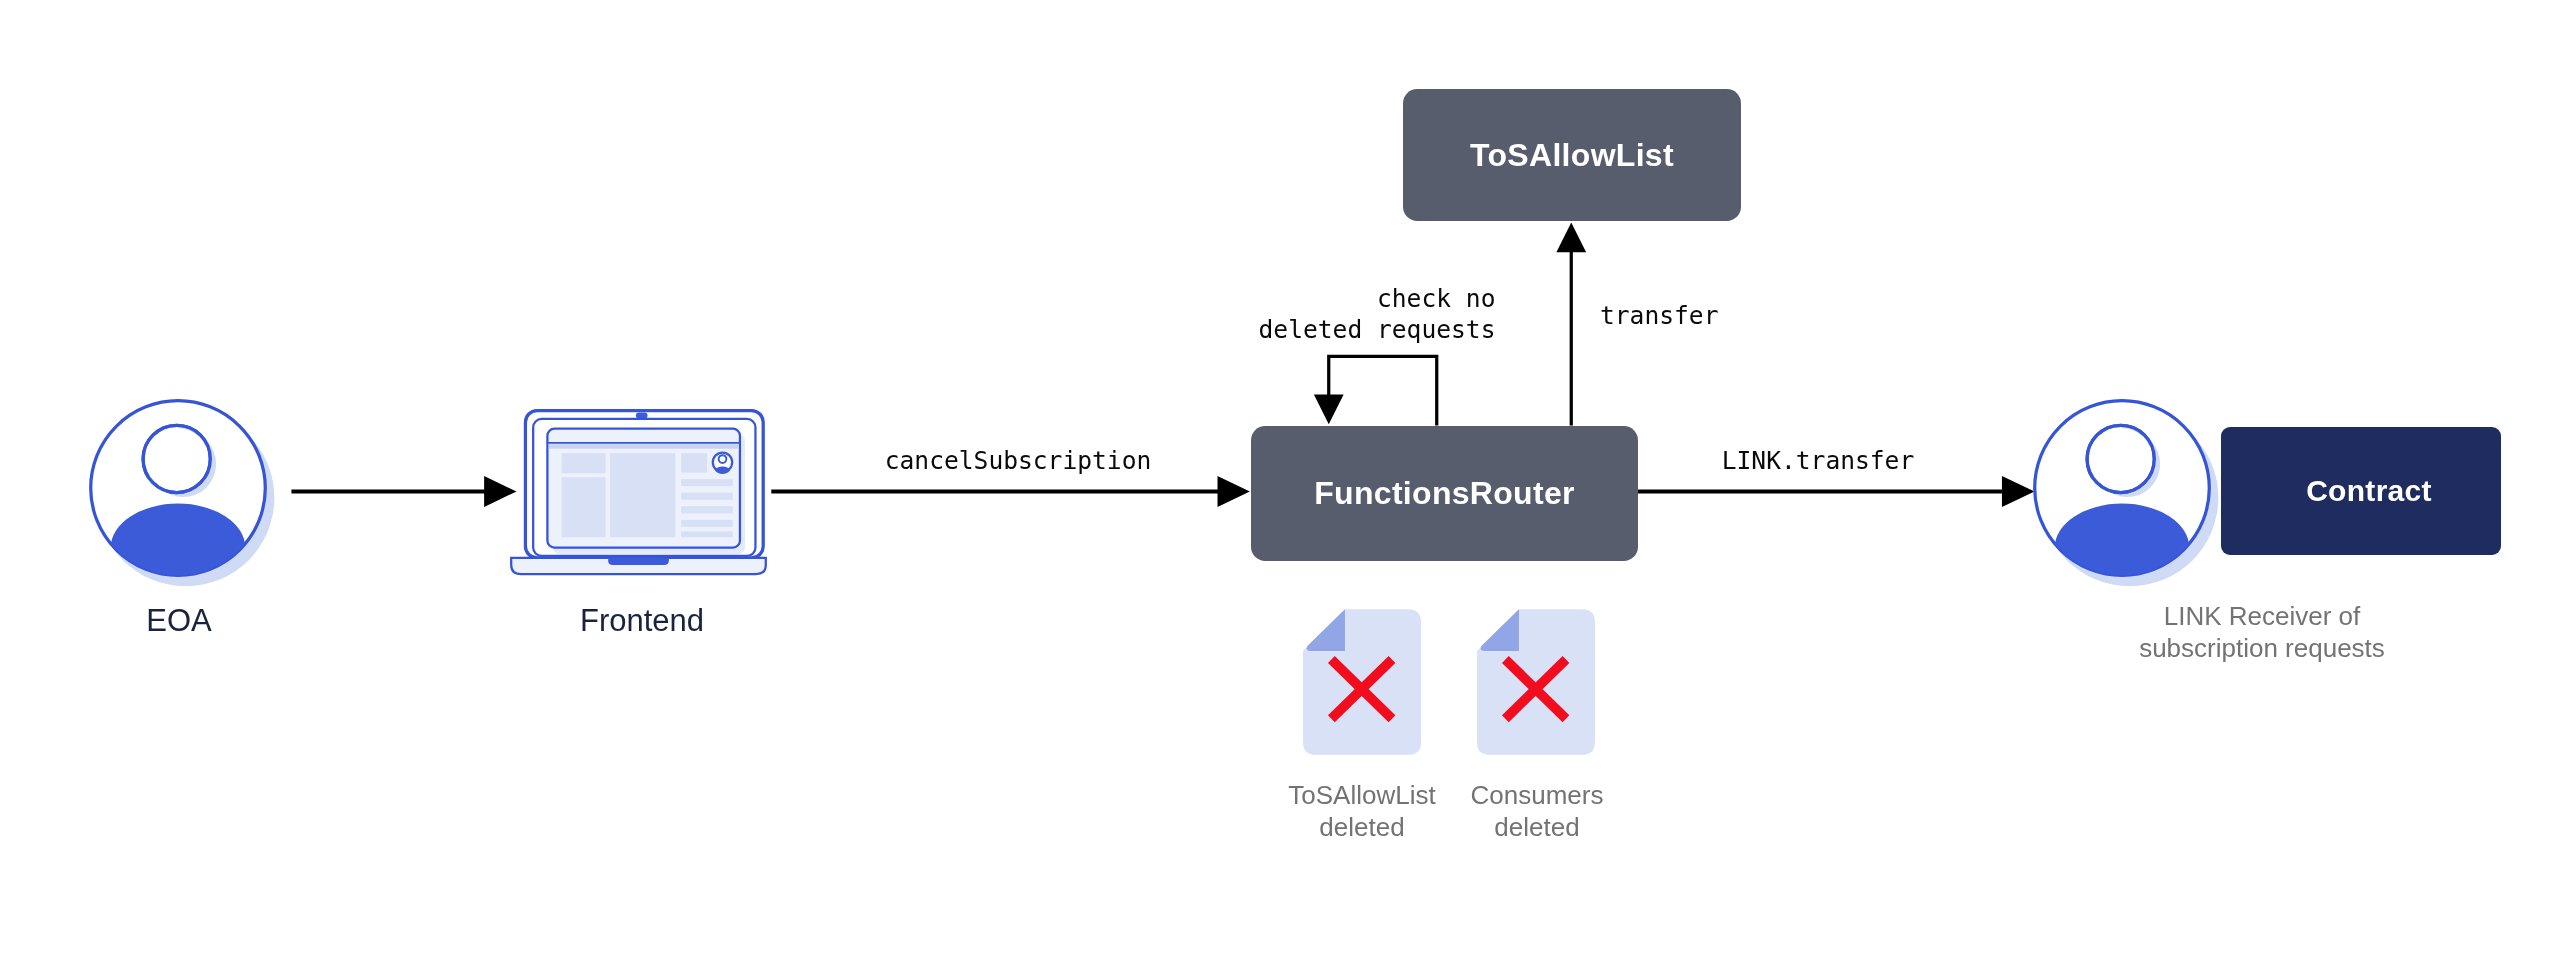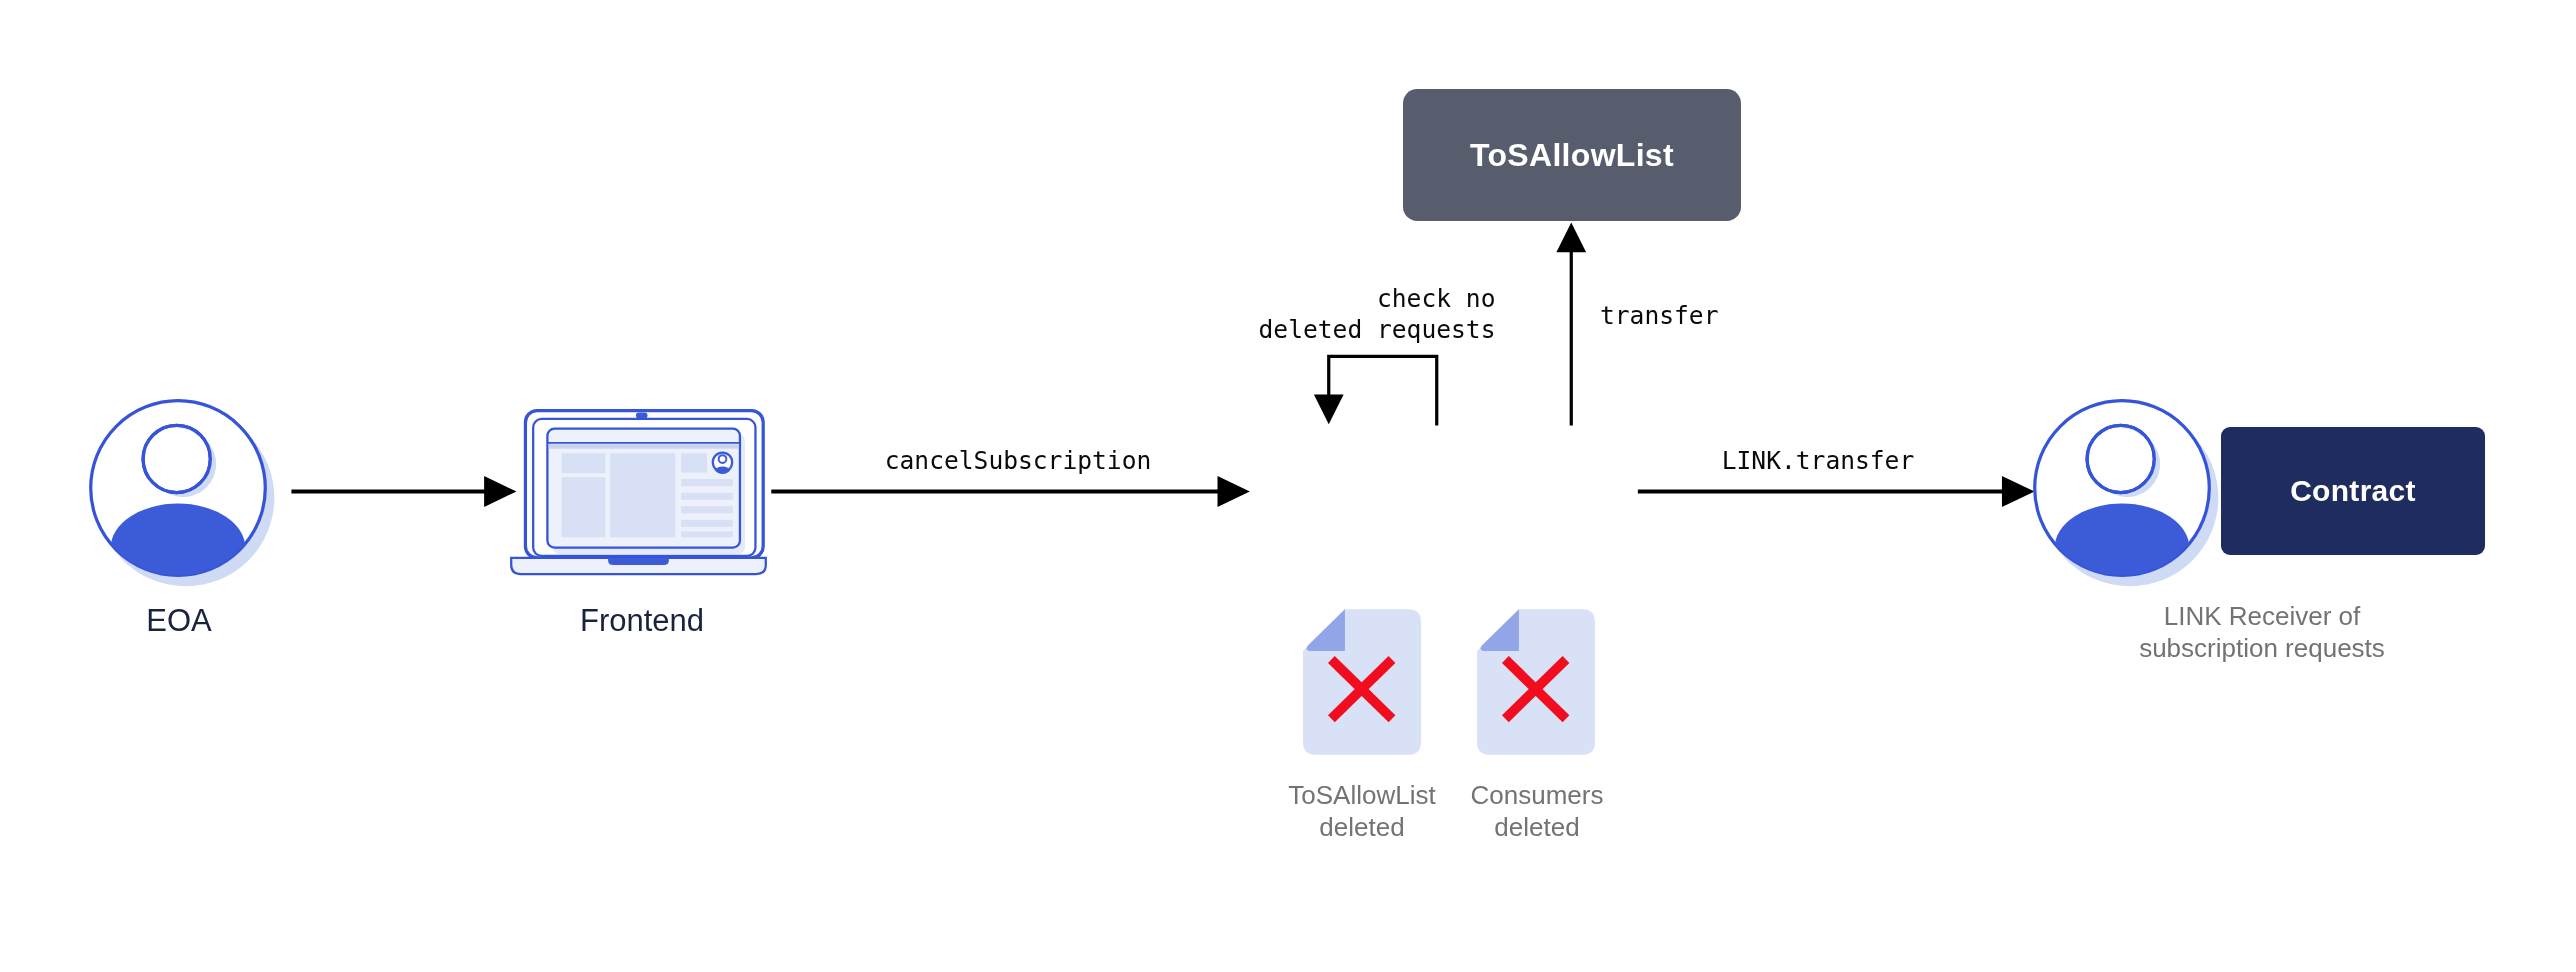--- a/index.html
+++ b/index.html
@@ -20,20 +20,21 @@
     color:#ffffff;font-weight:700;font-size:32px;
     letter-spacing:0.3px;
   }
   .navy-box{
     position:absolute;
     background:#1F2C5F;
     border-radius:9px;
     display:flex;align-items:center;justify-content:center;
     color:#ffffff;font-weight:700;font-size:30px;
     letter-spacing:0.3px;
+    padding-left:16px;
   }
   
   .mono-label{
     position:absolute;
     font-family:"DejaVu Sans Mono", monospace;
     font-size:24.6px;line-height:31px;
     color:#0a0a0a;white-space:nowrap;
   }
   .center-x{transform:translateX(-50%);text-align:right;}
   
@@ -139,20 +140,23 @@
     <path d="M153,232 H247 V236 Q247,243 239,243 H161 Q153,243 153,236 Z" fill="#3B5BD9"></path>
   </svg>
   <div class="node-label" style="left:642px;top:604px">Frontend</div>
 
   <div class="mono-label center-x" style="left:1018px;top:445px">cancelSubscription</div>
 
   <div class="slate-box" style="left:1403px;top:89px;width:338px;height:132px">
     <span>ToSAllowList</span>
   </div>
 
+  <div class="slate-box" style="left:1251px;top:426px;width:387px;height:135px">
+    <span>FunctionsRouter</span>
+  </div>
 
   <div class="mono-label center-x" style="left:1377px;top:283px">
     <div>check no</div>
     <div>deleted requests</div>
   </div>
 
   <div class="mono-label" style="left:1600px;top:300px">transfer</div>
 
   <div class="mono-label center-x" style="left:1818px;top:445px">LINK.transfer</div>
 

